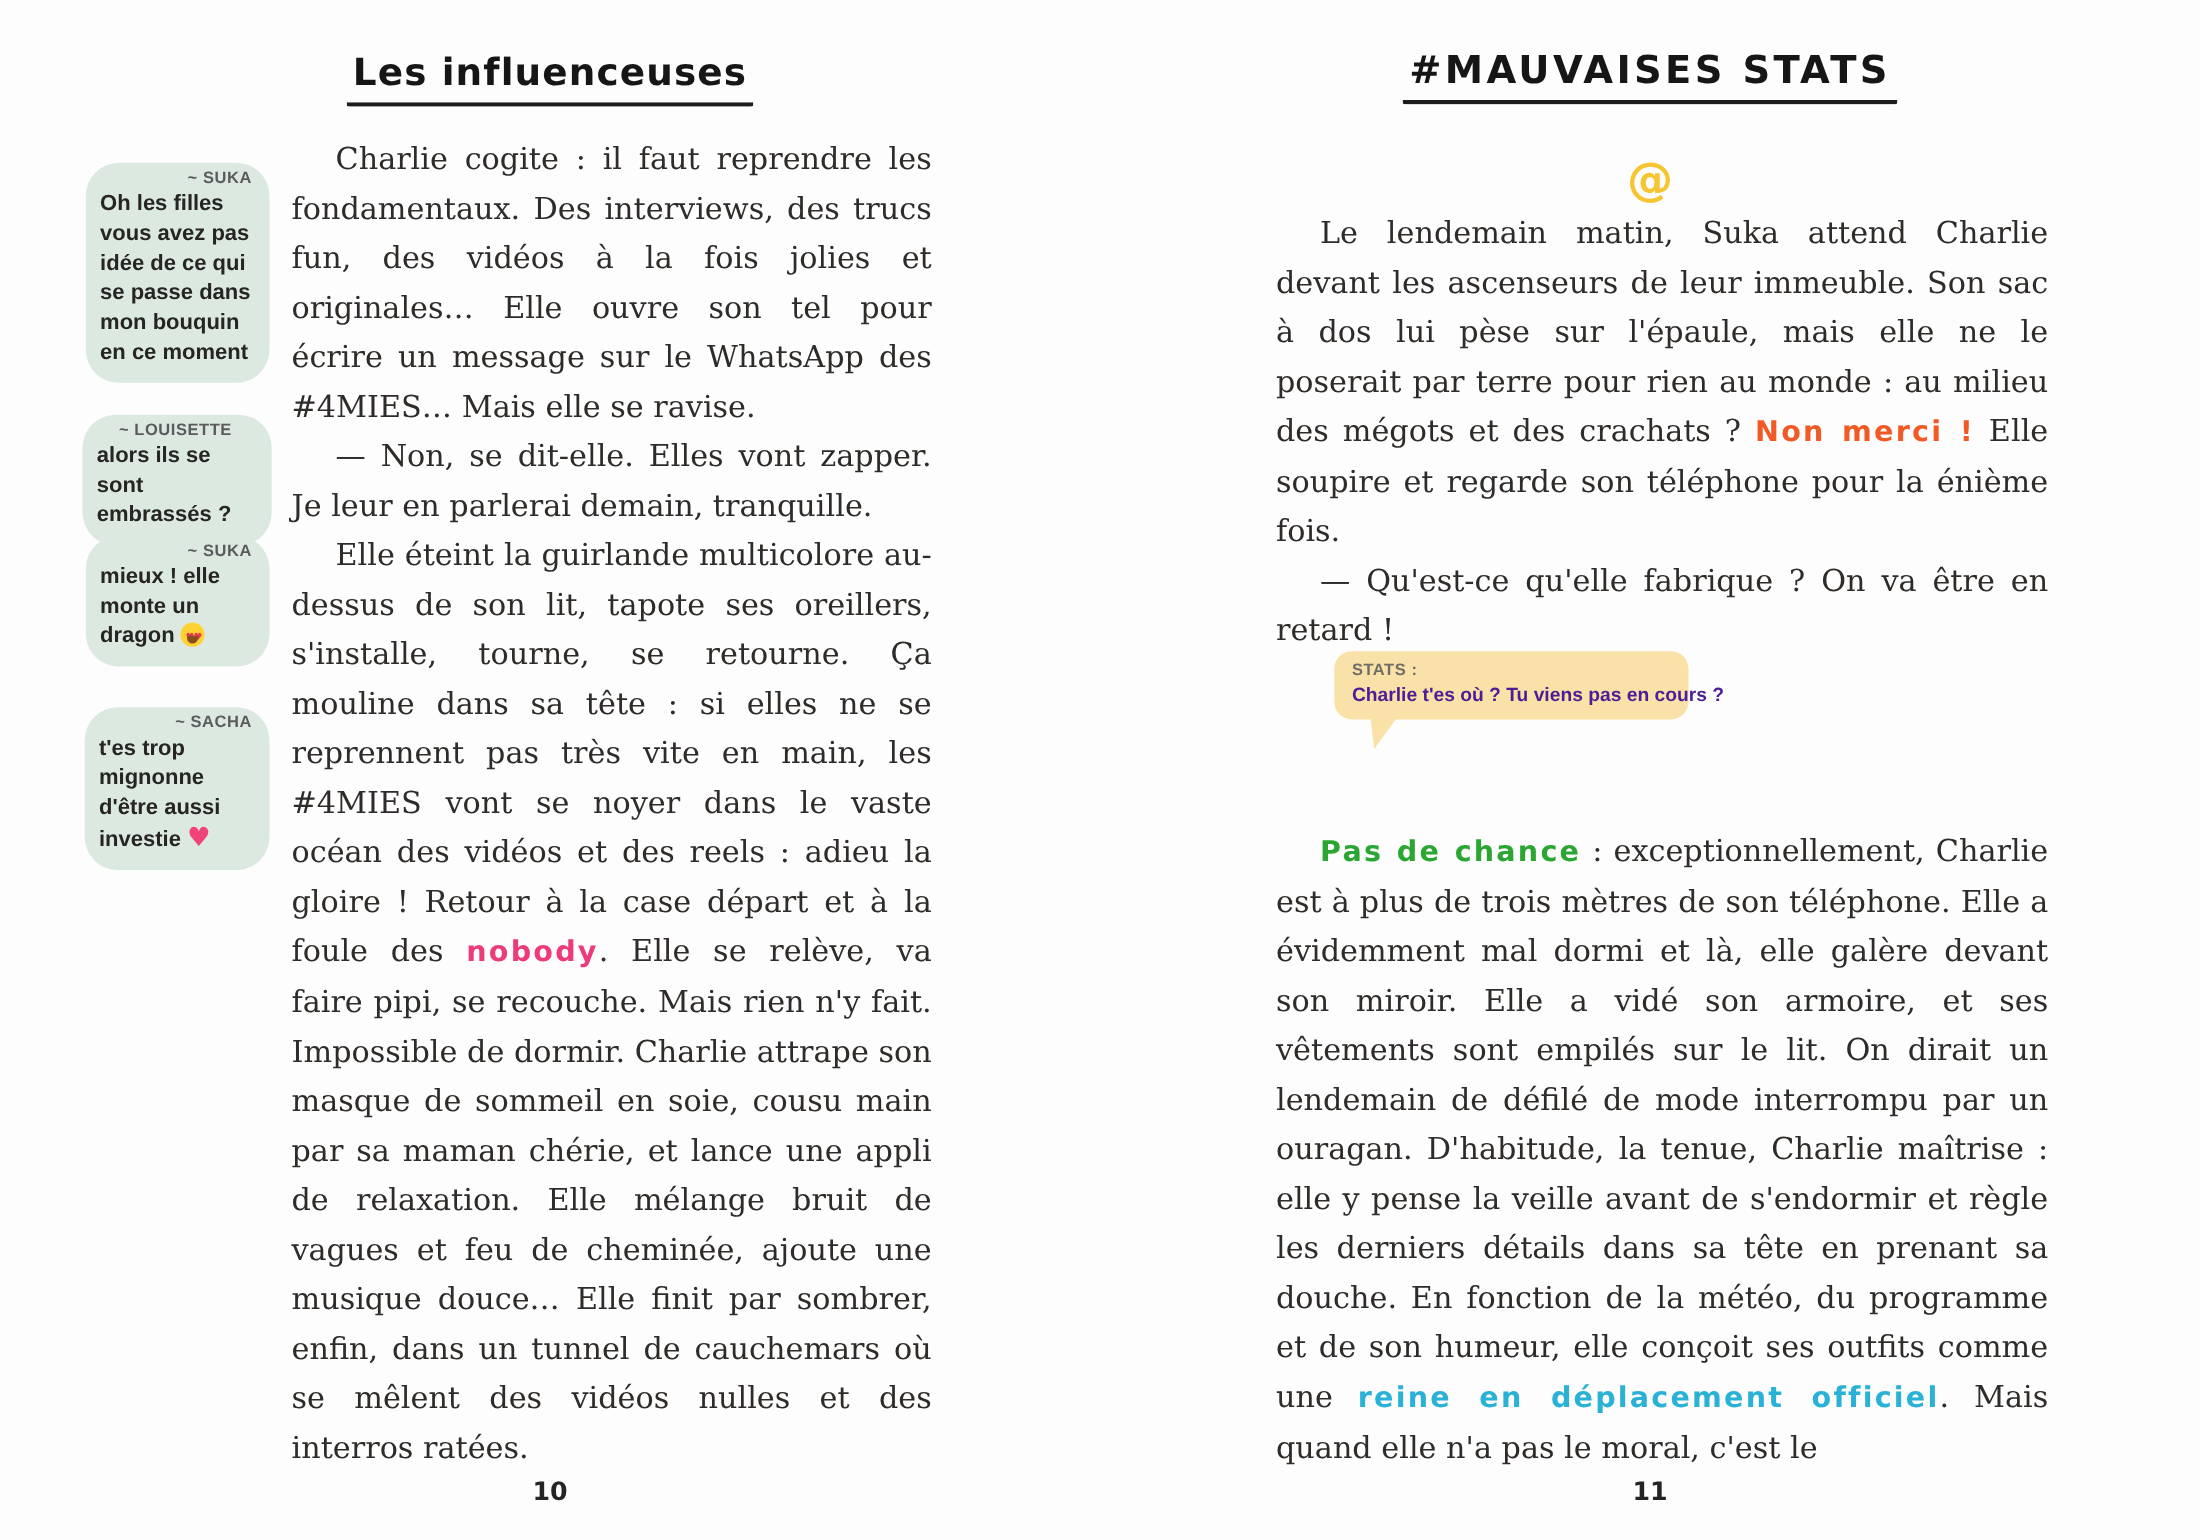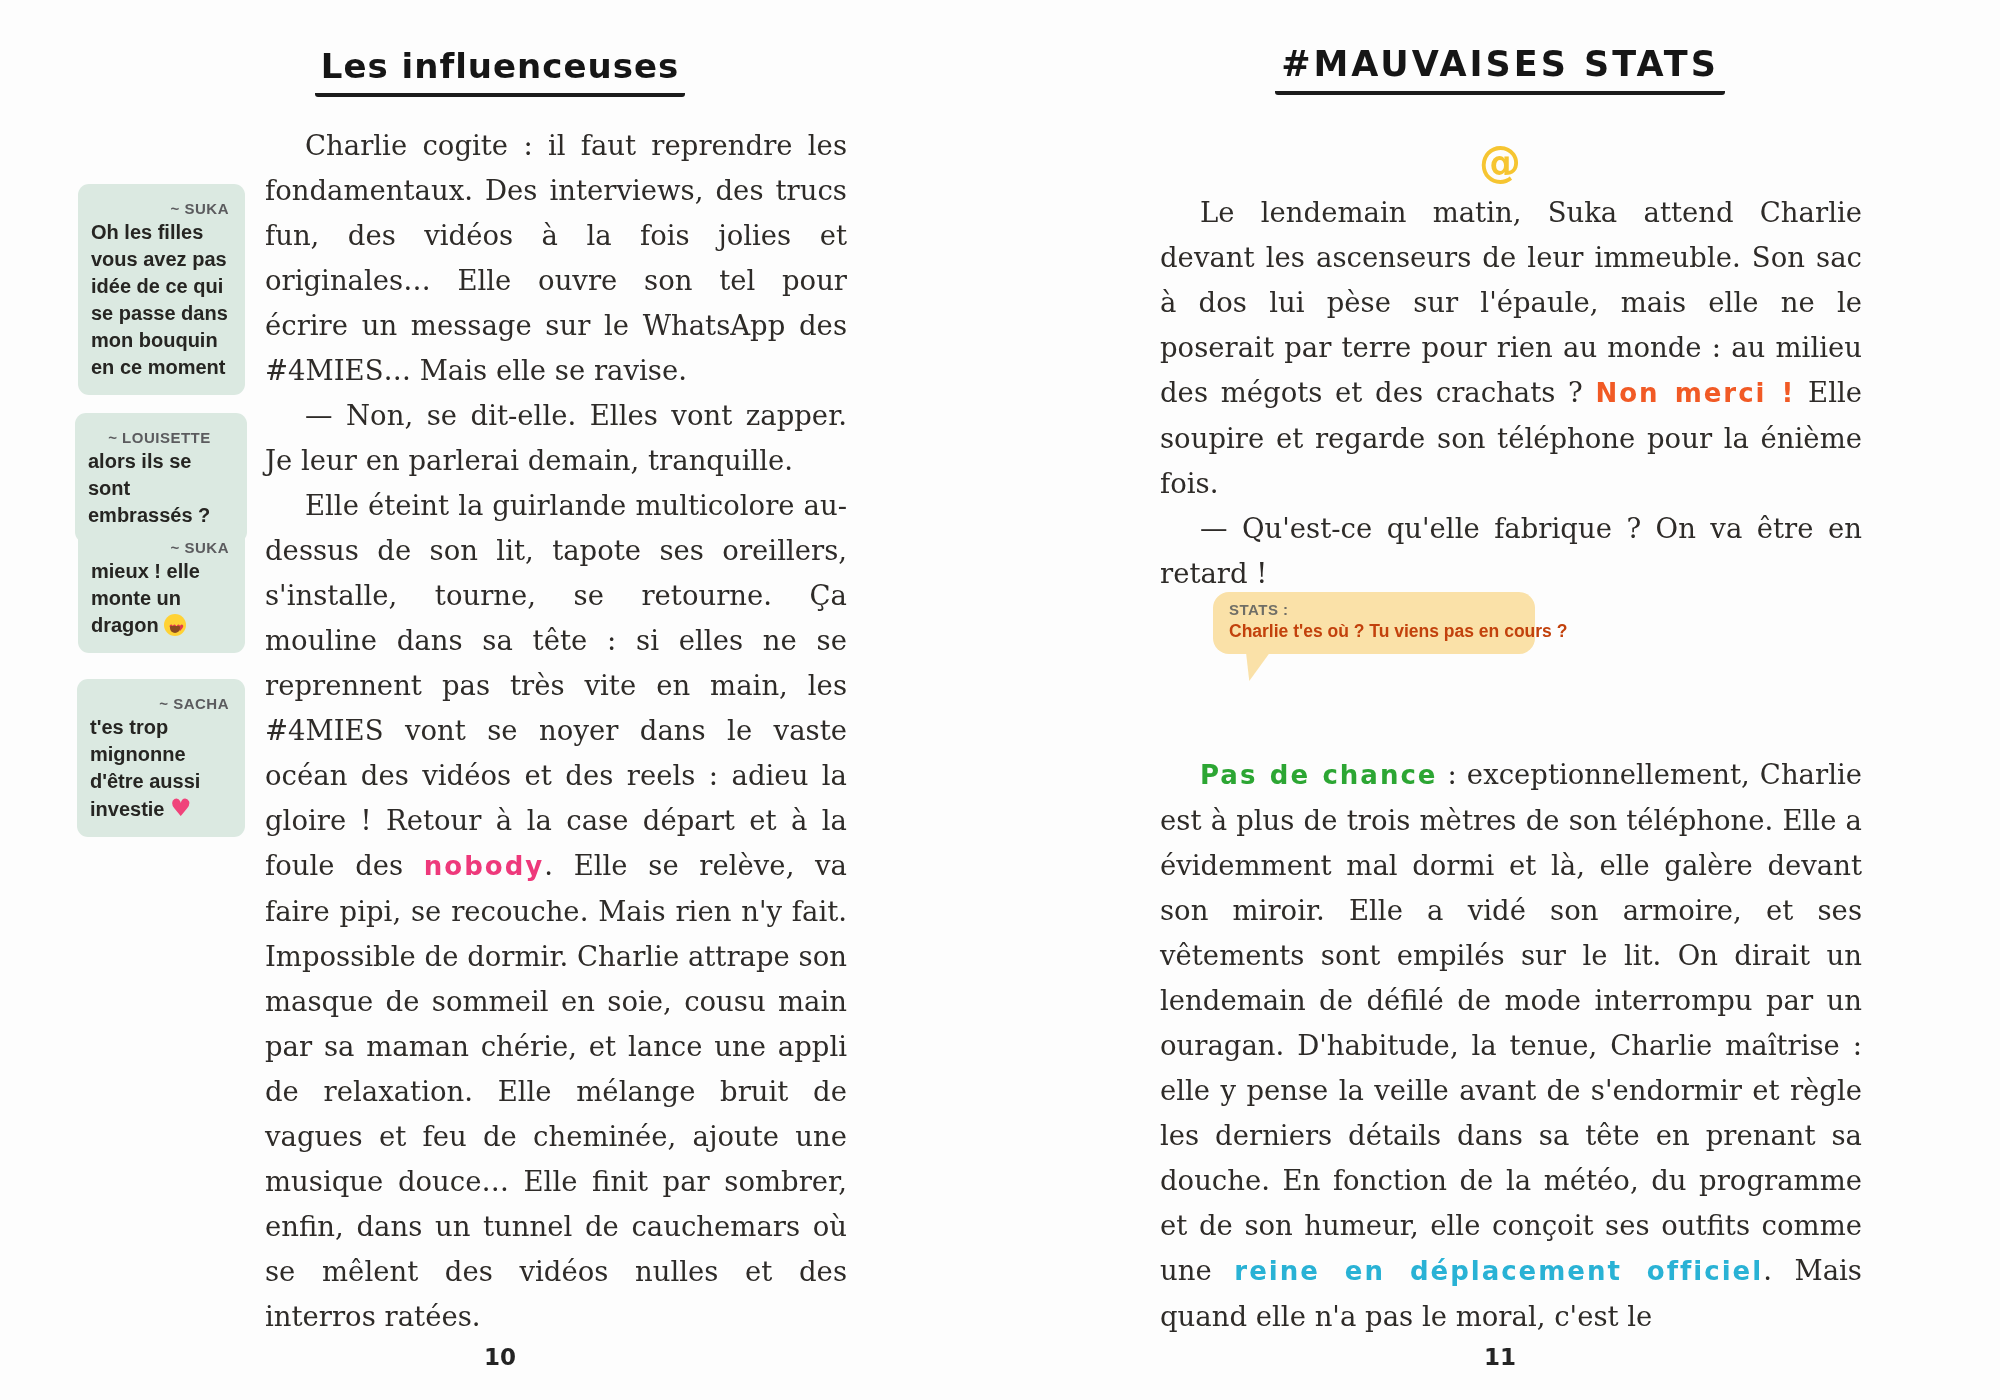--- a/index.html
+++ b/index.html
@@ -55,25 +55,24 @@
     font-family: "DejaVu Sans", sans-serif;
     font-weight: bold;
     letter-spacing: 2px;
     font-size: 26px;
   }
 
   
   .chat-bubble {
     position: absolute;
     background: var(--mint_bubble, #dbe9e1);
-    border-radius: 11px;
-    padding: 16px 12px 14px 13px;
+    border-radius: 30px;
+    padding: 5px 12px 14px 13px;
     box-sizing: border-box;
     font-family: "Liberation Sans", sans-serif;
-    margin-top: 36px;
   }
   .chat-bubble .sender {
     display: block;
     text-align: right;
     font-size: 15px; font-weight: bold;
     letter-spacing: 0.5px;
     color: var(--bubble_label_gray, #5b5b5e);
     margin: 0 4px 2px 0;
   }
   .chat-bubble .msg {
@@ -121,21 +120,21 @@
     display: block; text-align: left;
     font-size: 15px; font-weight: bold;
     color: var(--yellow_bubble_label, #6f6e66);
     letter-spacing: 0.5px;
     margin-bottom: 3px;
   }
   .phone-bubble .msg {
     display: block;
     font-size: 17.5px; font-weight: bold;
     line-height: 1.25;
-    color: #c2410c;
+    color: #4c1d95;
     white-space: nowrap;
   }
   .bubble-tail {
     position: absolute; left: 30px; bottom: -27px;
     width: 0; height: 0;
     border-top: 31px solid var(--yellow_bubble, #fae1a8);
     border-left: 9px solid transparent;
     border-right: 17px solid transparent;
     transform: skewX(-10deg);
   }

